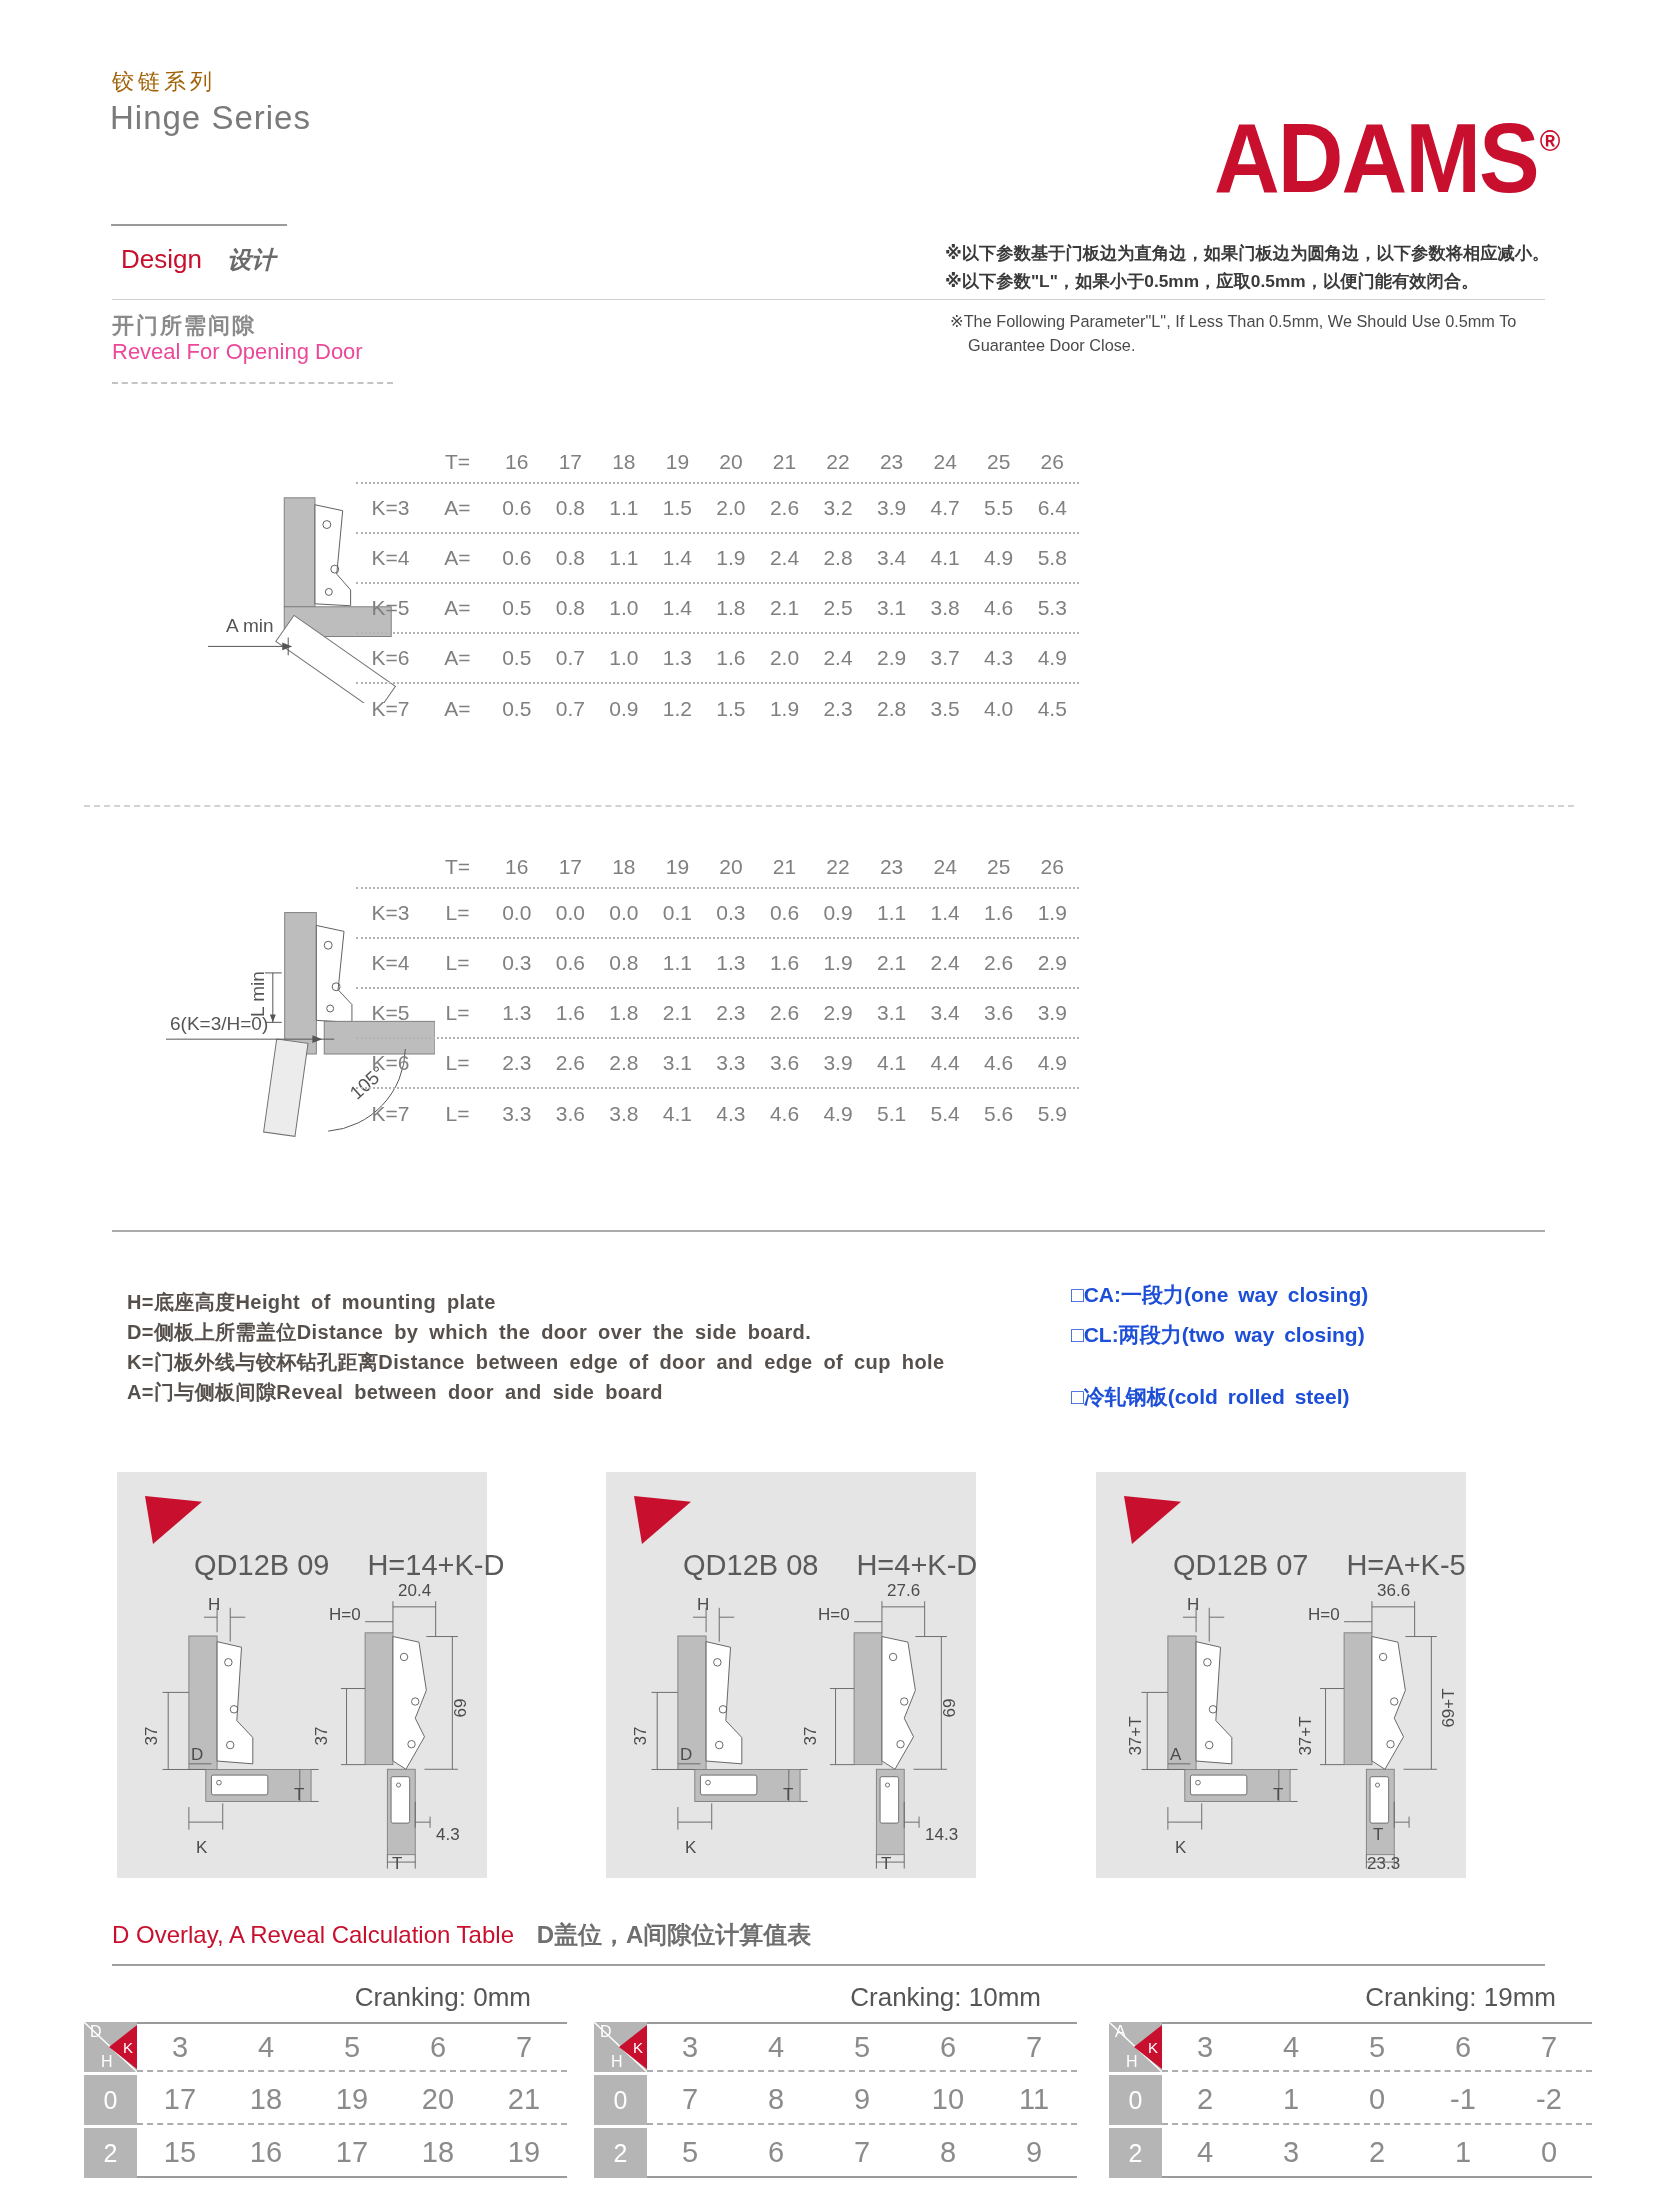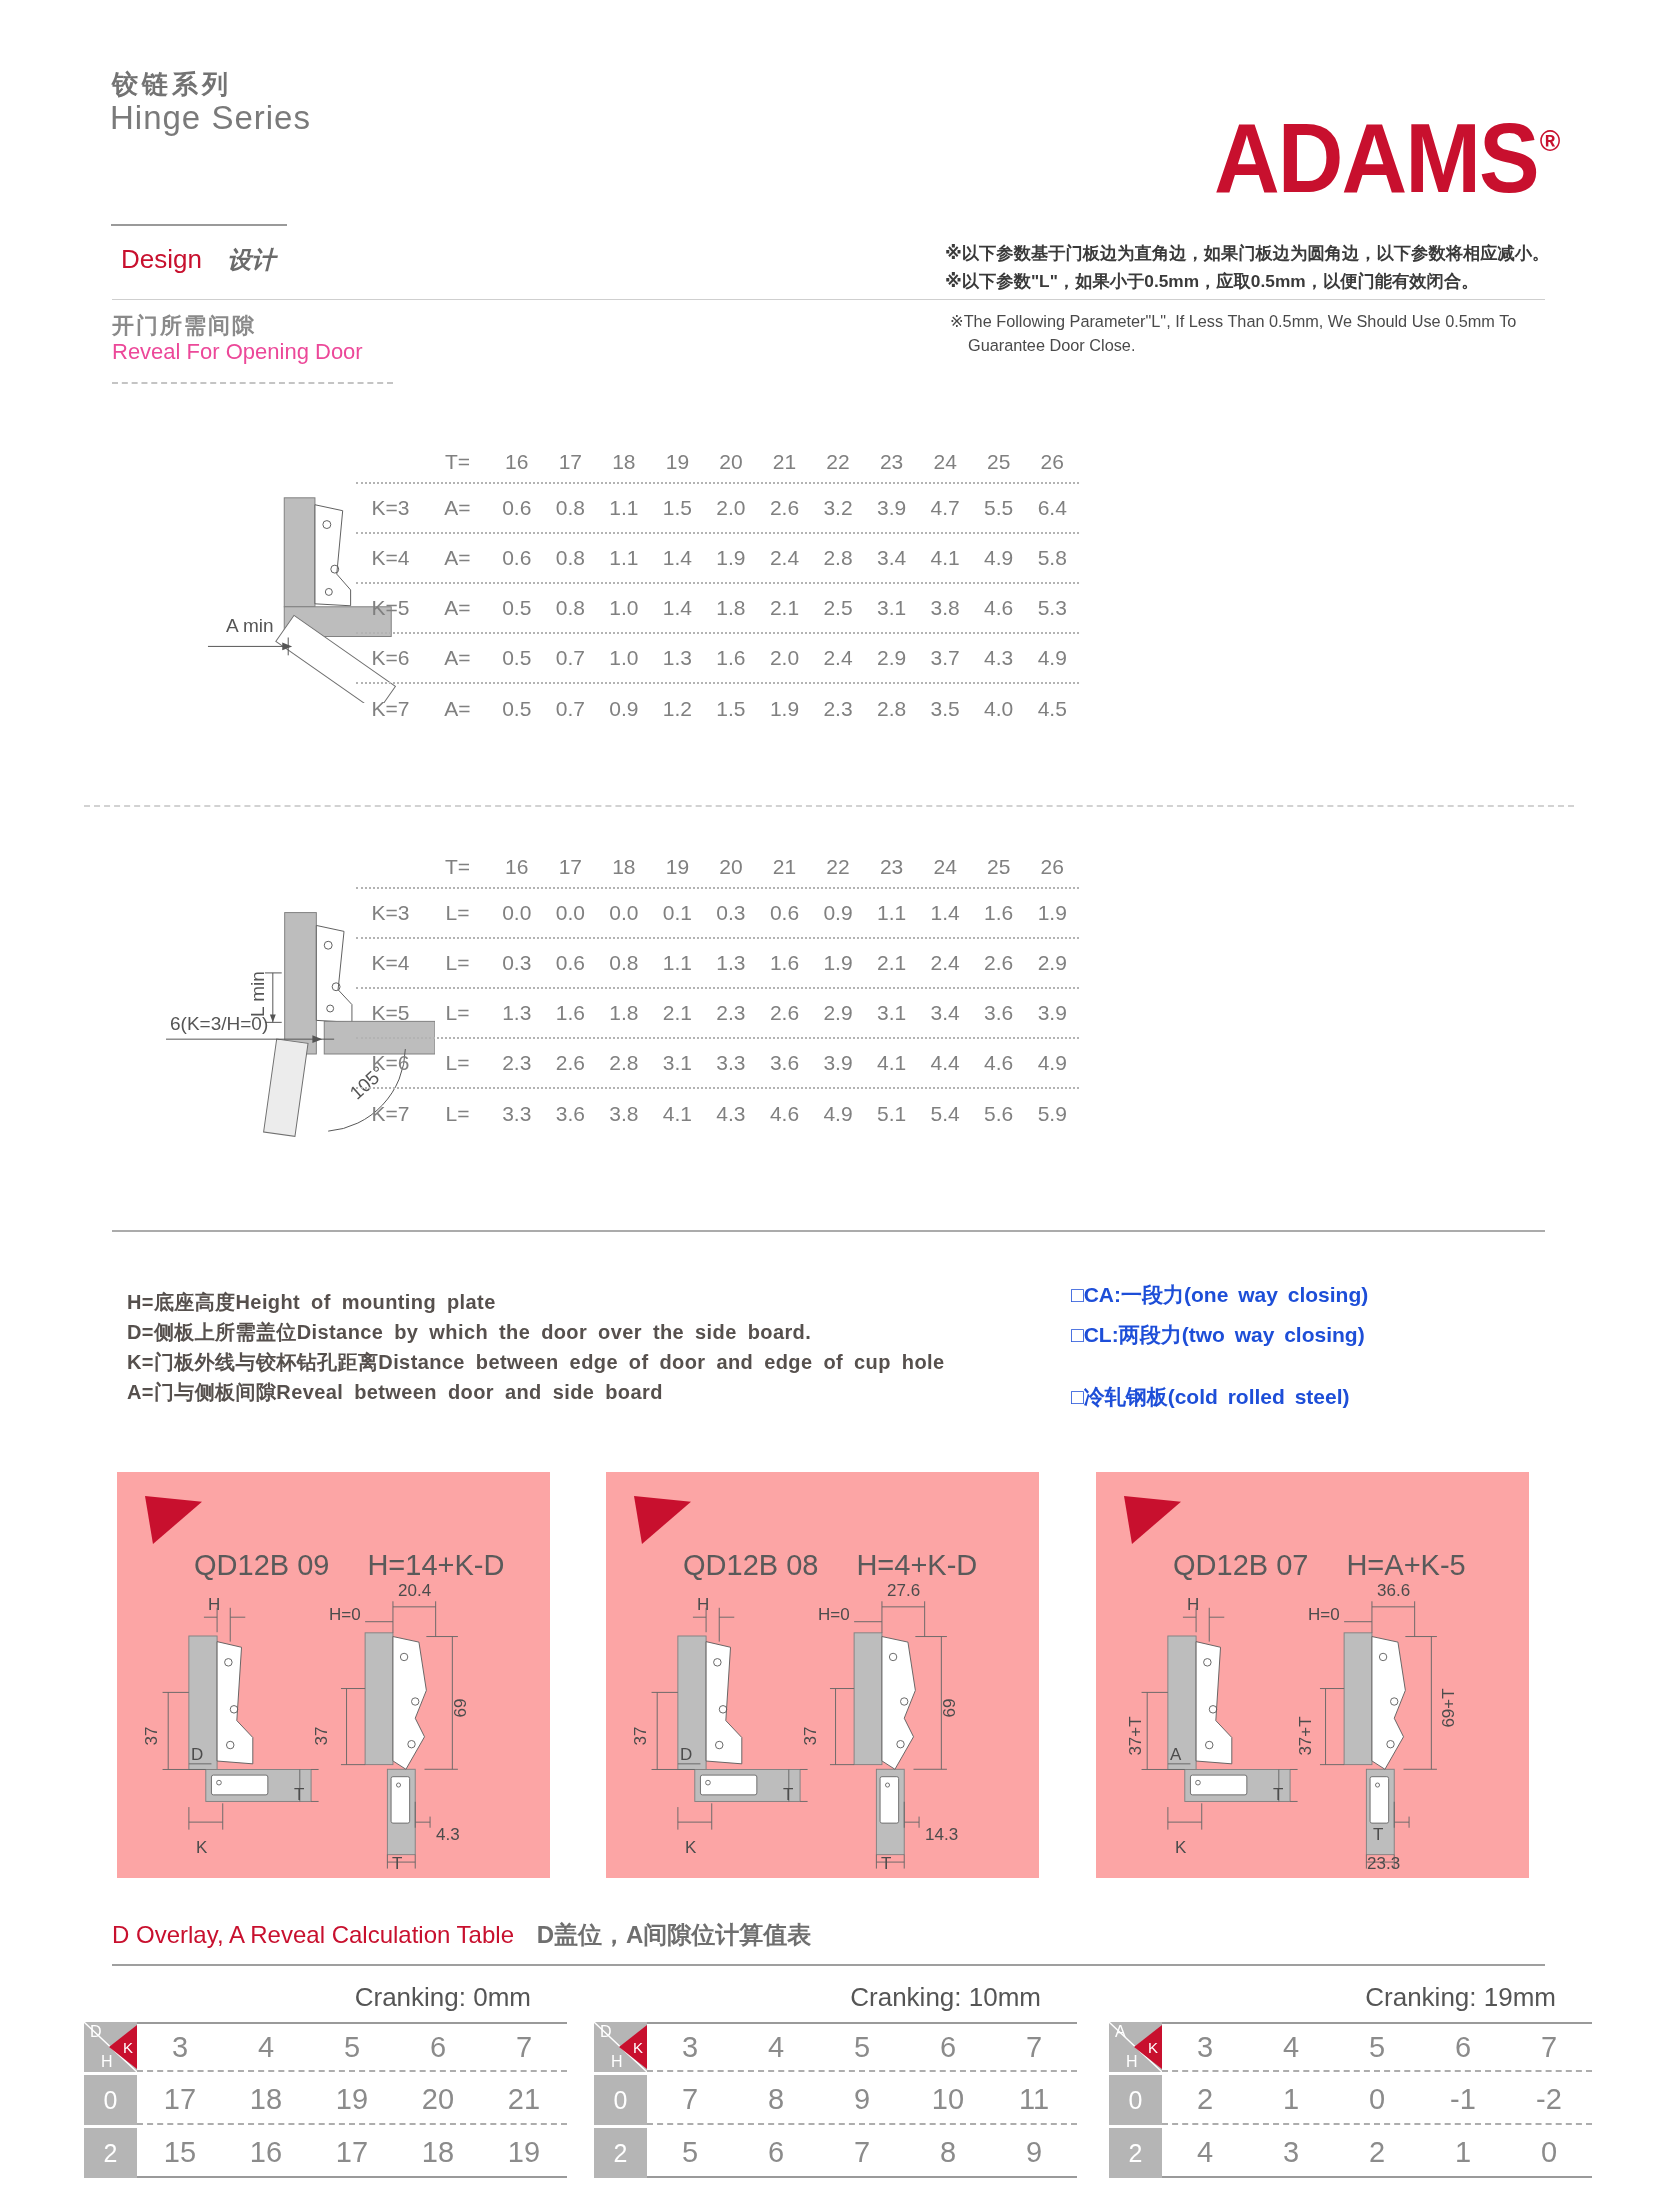--- a/index.html
+++ b/index.html
@@ -1,20 +1,20 @@
 <!DOCTYPE html>
 <html><head>
 <meta charset="utf-8">
 <style>
   html,body{margin:0;padding:0;background:#ffffff;}
   body{width:1659px;height:2210px;position:relative;font-family:"Liberation Sans","DejaVu Sans",sans-serif;overflow:hidden;}
   .abs{position:absolute;}
 
   
-  .title-cn{left:112px;top:67px;font-size:26px;font-weight:bold;color:#737373;letter-spacing:4px;}
+  .title-cn{left:112px;top:67px;font-size:22px;font-weight:normal;color:#a16207;letter-spacing:4px;}
   .title-en{left:110px;top:99px;font-size:33px;color:#7a7a7a;letter-spacing:1px;}
   .hr-short{left:111px;top:224px;width:176px;height:2px;background:#9a9a9a;}
   .design-row{left:121px;top:244px;font-size:26px;}
   .design-en{color:#c8102e;}
   .design-cn{color:#6b6b6b;font-weight:bold;font-size:24px;margin-left:18px;font-style:italic;}
   .hr-long{left:112px;top:299px;width:1433px;height:1px;background:#cfcfcf;}
   .logo{left:1214px;top:109px;color:#c8102e;font-weight:900;font-size:91px;letter-spacing:-2px;line-height:1;transform:scaleY(1.08);transform-origin:top left;}
   .logo-reg{font-size:28px;vertical-align:38px;letter-spacing:0;margin-left:2px;}
 
   
@@ -40,21 +40,21 @@
   .mid-dash{left:84px;top:805px;width:1490px;border-top:2px dashed #d2d2d2;}
   .hr-legend{left:112px;top:1230px;width:1433px;height:2px;background:#ababab;}
 
   
   .legend{left:127px;top:1287px;font-size:20px;font-weight:bold;color:#56504d;line-height:30px;word-spacing:5px;letter-spacing:0.4px;}
   .options{left:1071px;top:1281px;font-size:21px;font-weight:bold;color:#1d4ed8;word-spacing:4px;}
   .opt-line{margin:0 0 12px 0;}
   .opt-gap{margin-top:34px;}
 
   
-  .pbox{position:absolute;top:1472px;width:433px;height:406px;background:#fca5a5;}
+  .pbox{position:absolute;top:1472px;width:370px;height:406px;background:#e5e5e5;}
   .pbox .tri{position:absolute;left:28px;top:24px;width:57px;height:48px;background:#c8102e;clip-path:polygon(0 0,100% 12%,14% 100%);}
   .ptitle{position:absolute;left:77px;top:77px;font-size:29px;color:#5a5a5a;white-space:nowrap;}
   .pformula{margin-left:38px;}
   .drawL{position:absolute;left:28px;top:117px;width:178px;height:282px;}
   .drawR{position:absolute;left:210px;top:107px;width:208px;height:297px;}
   .dim{position:absolute;font-size:17px;color:#4c4c4c;white-space:nowrap;}
   .rot{transform:rotate(-90deg);transform-origin:center;}
   .drawL svg,.drawR svg,.diag svg{width:100%;height:100%;display:block;}
 
   

